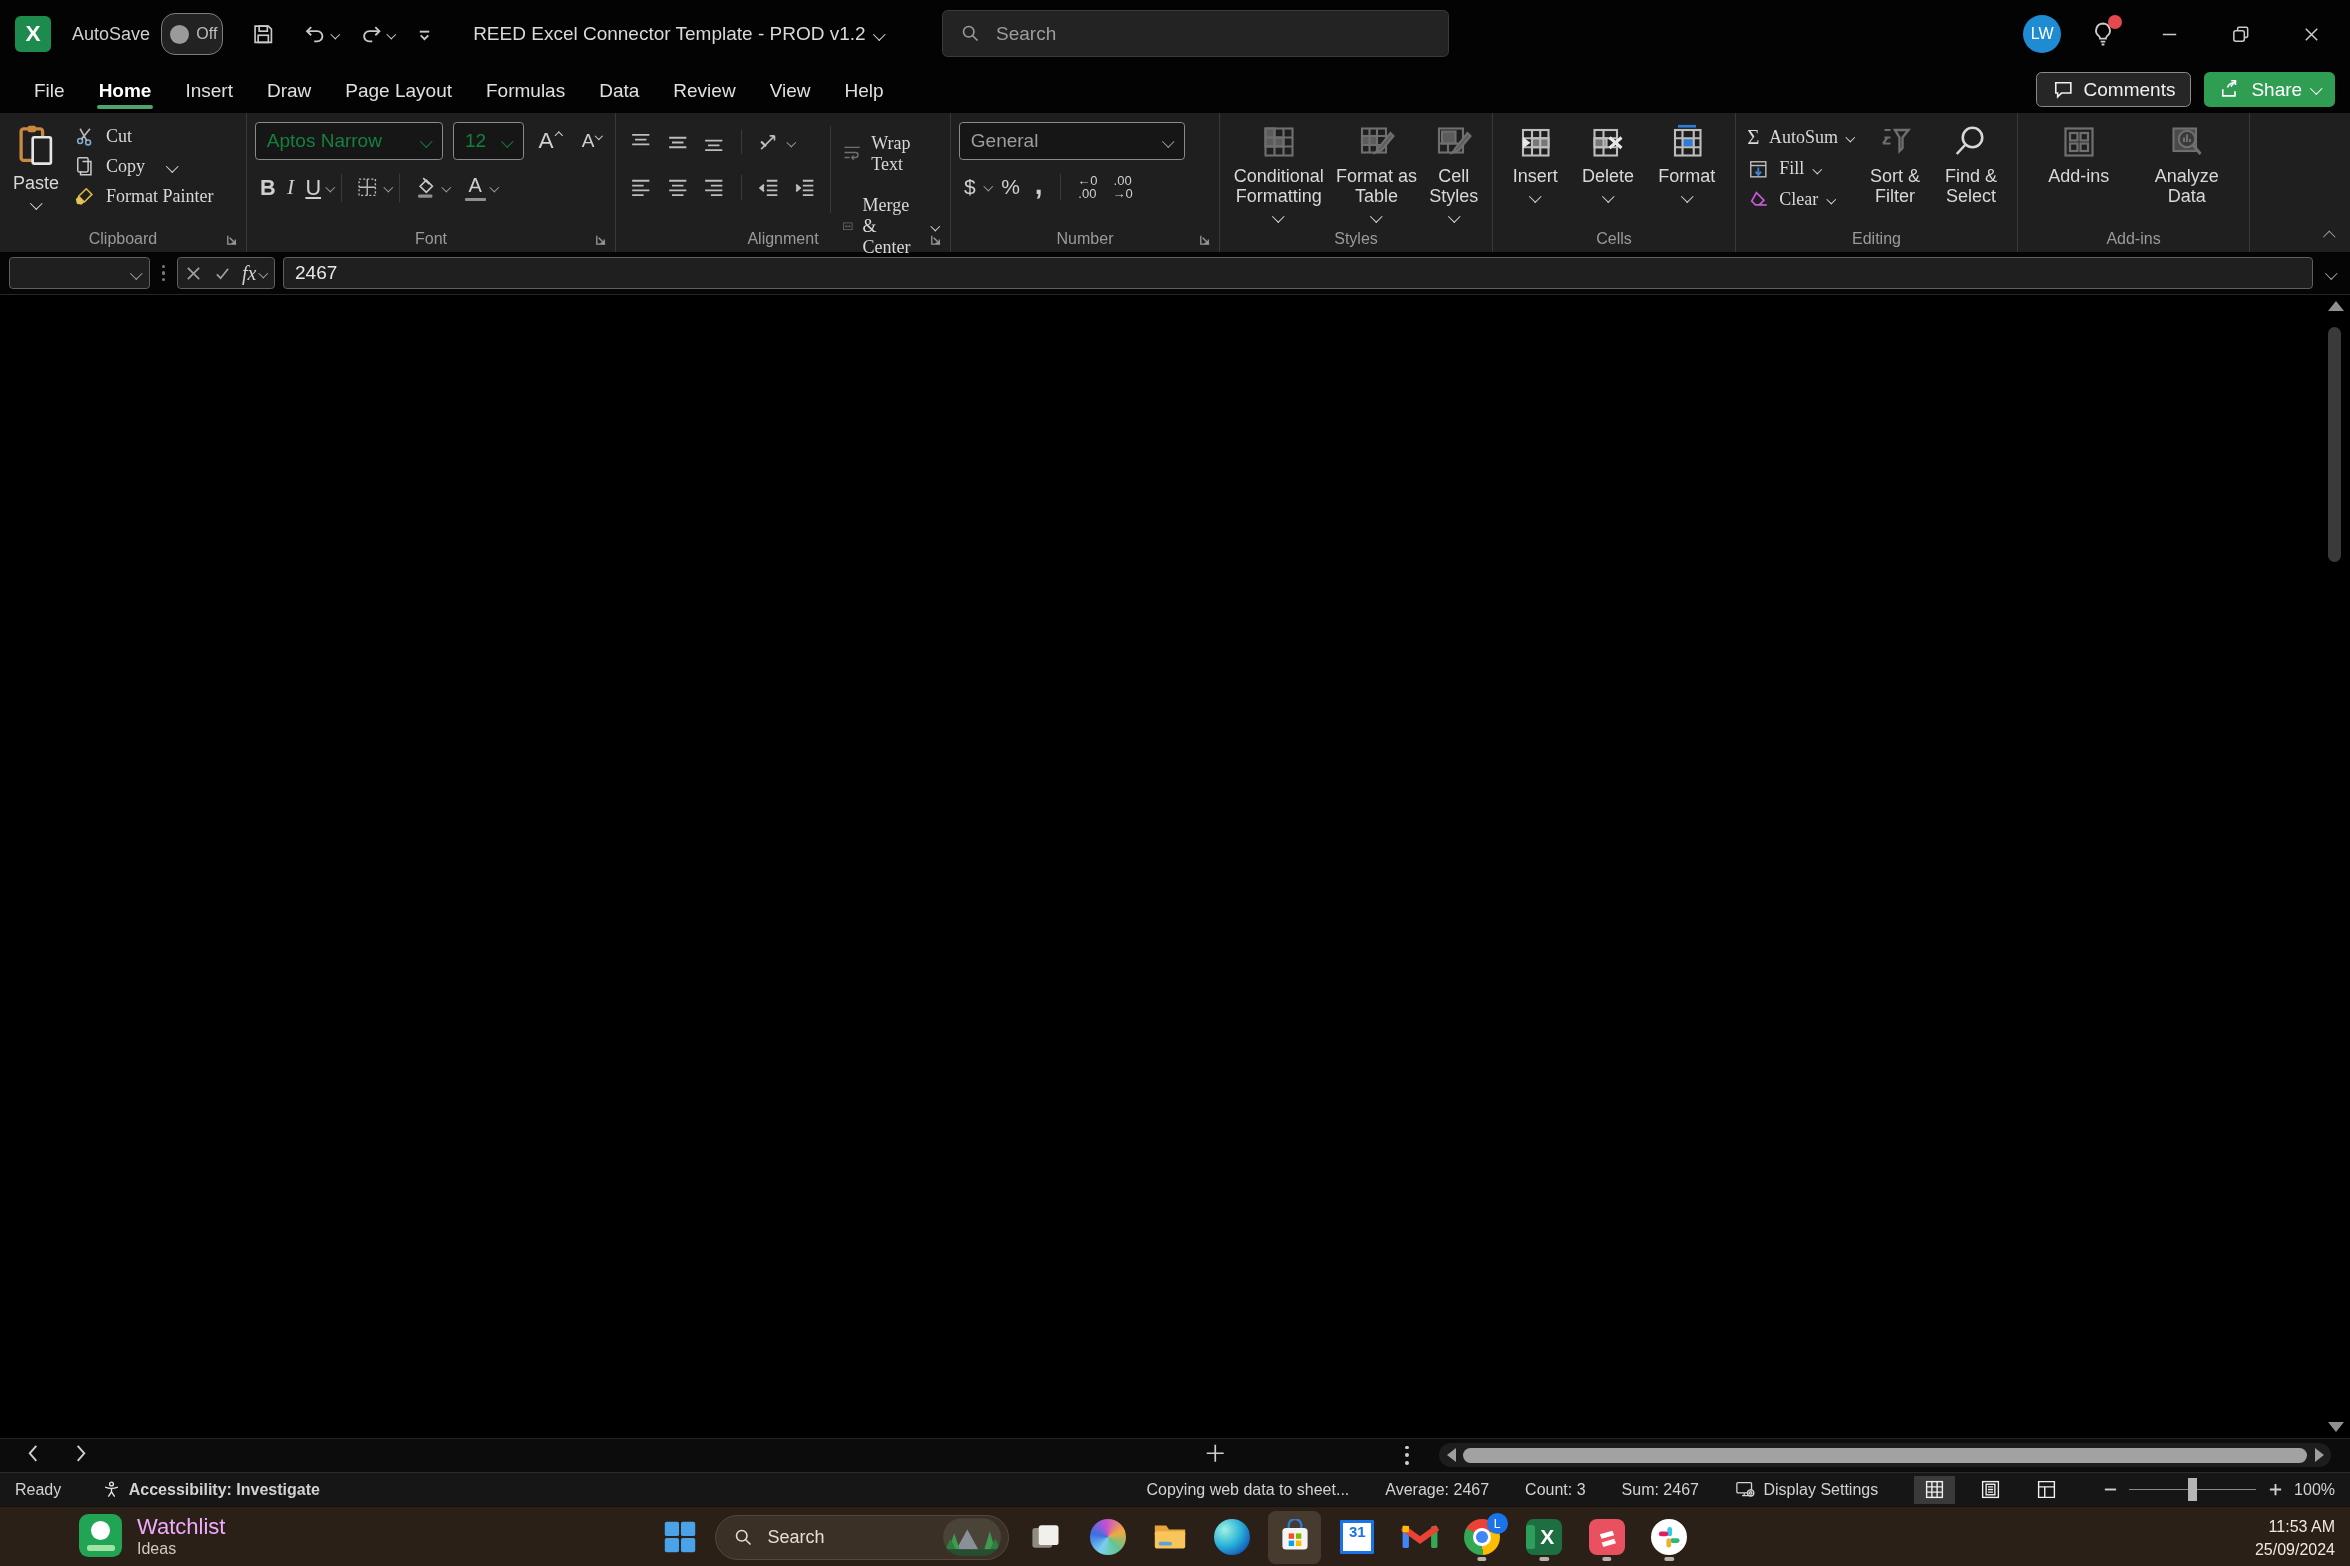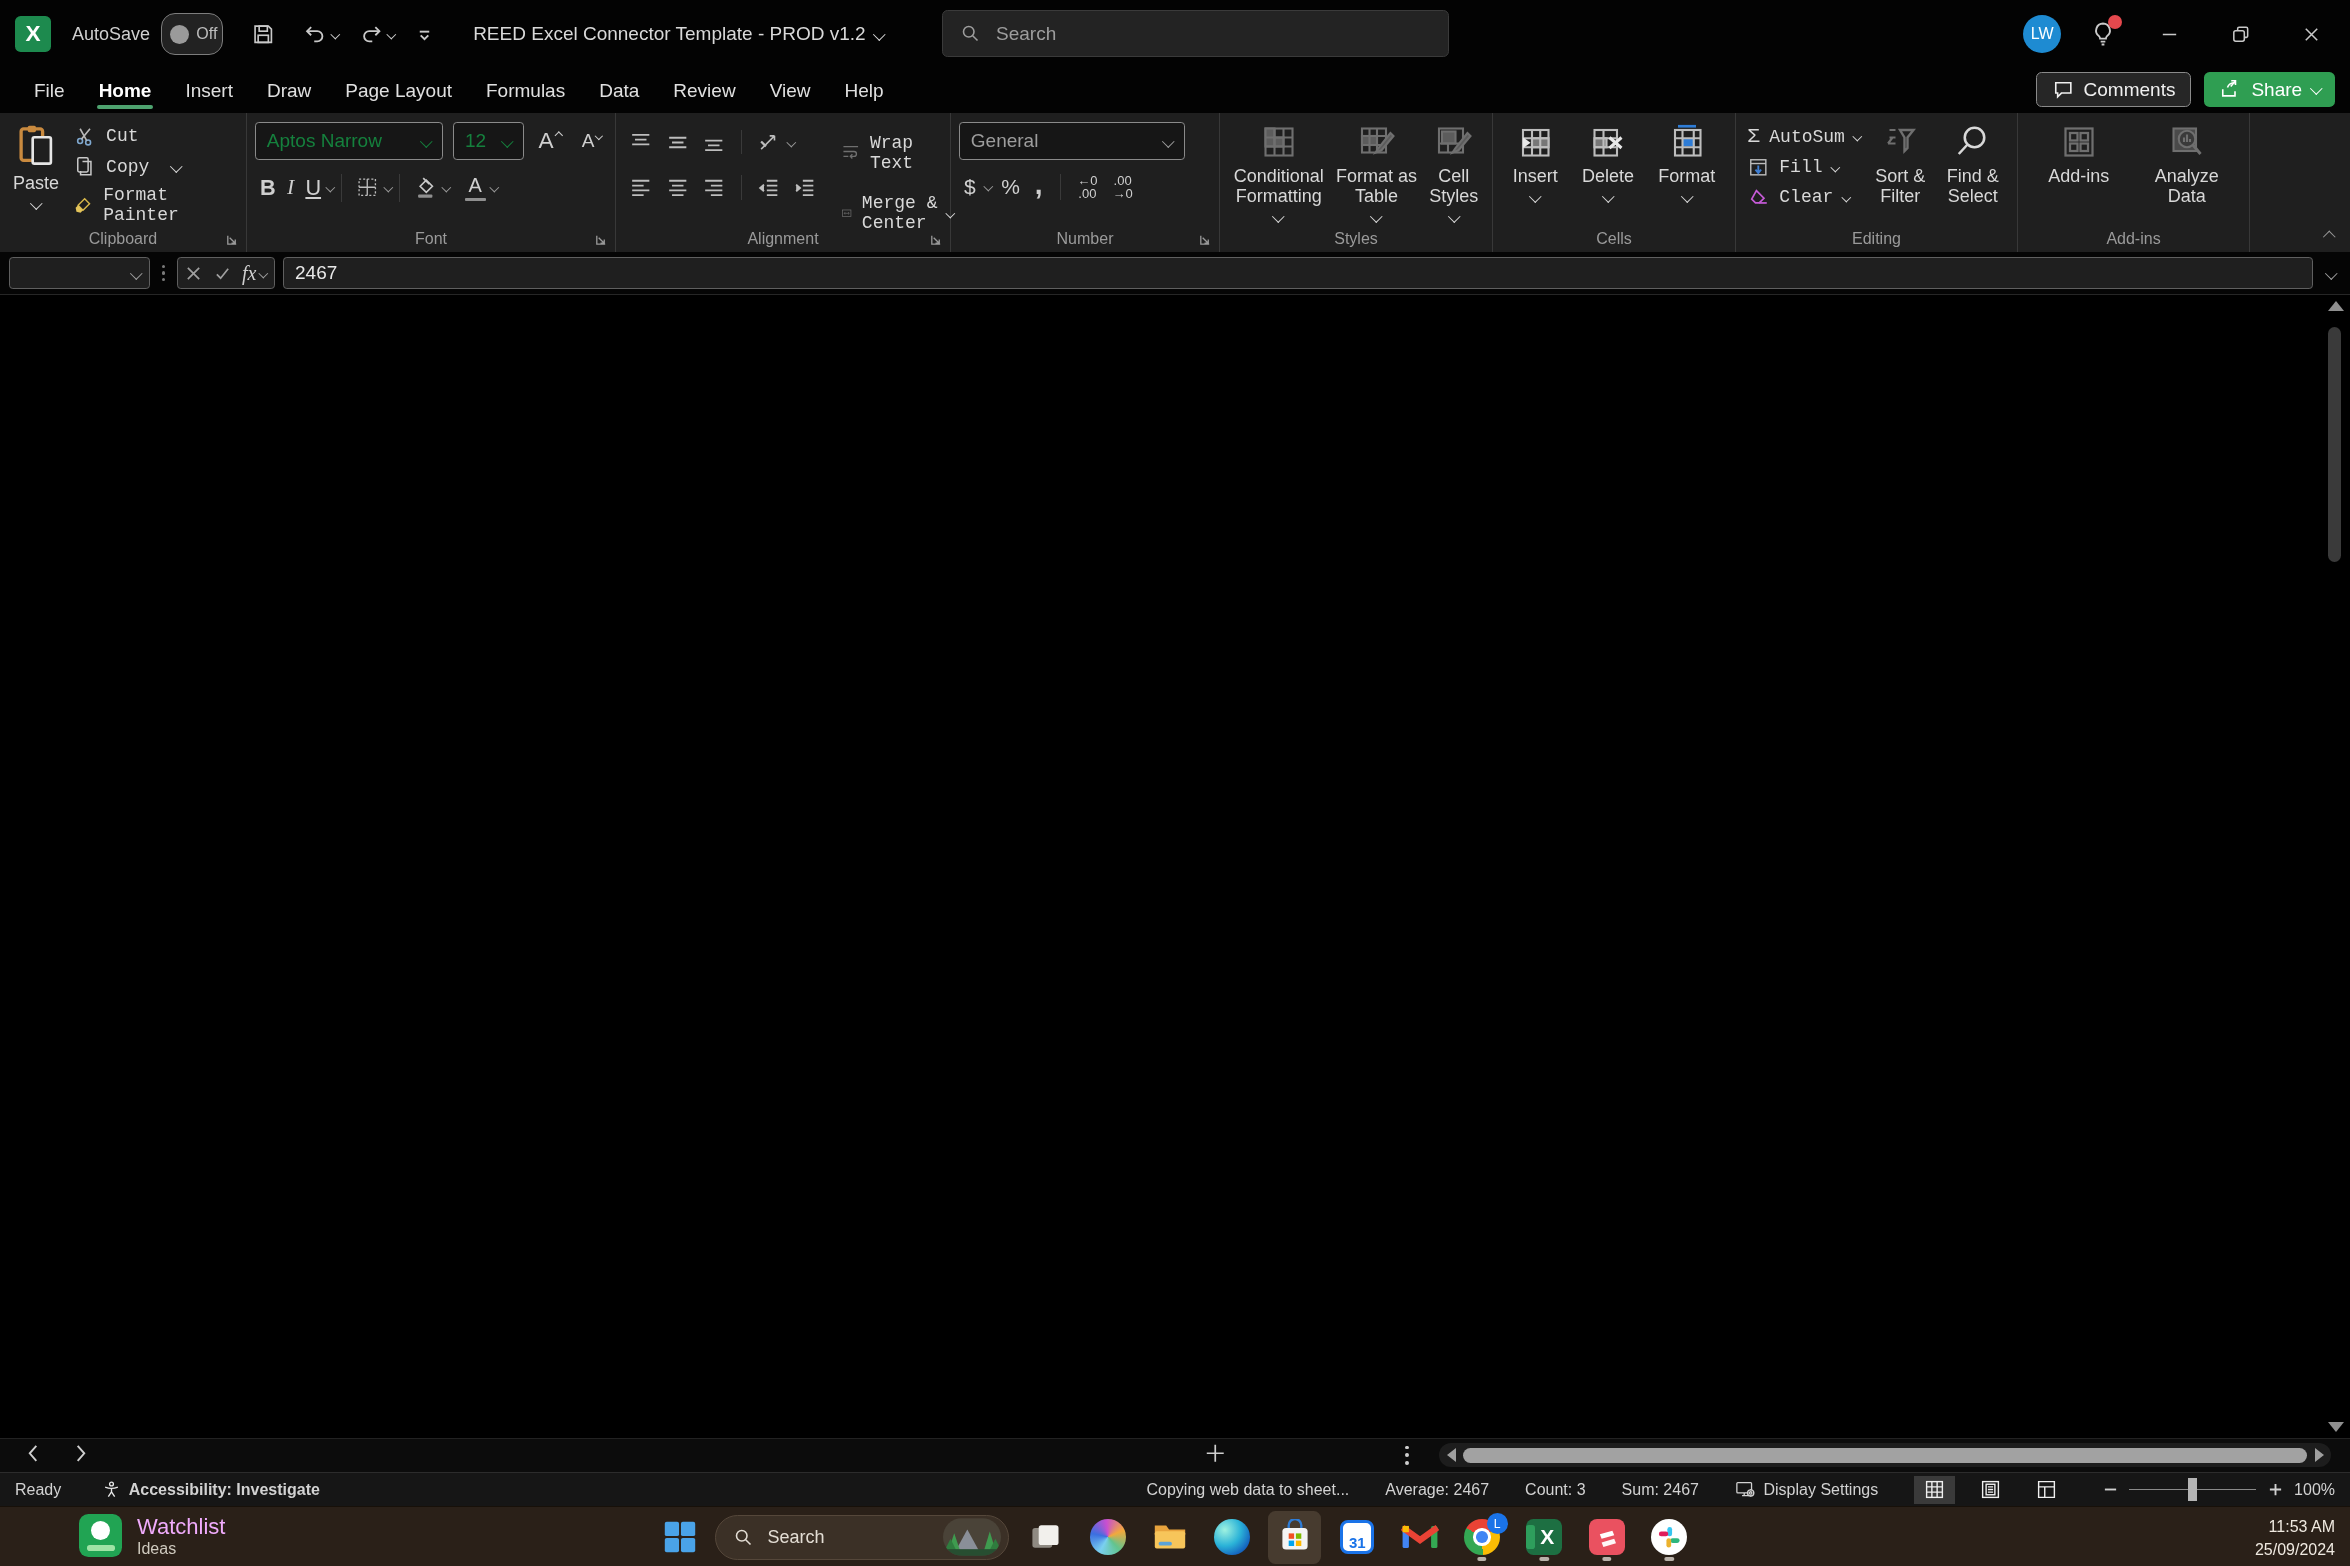--- a/index.html
+++ b/index.html
@@ -38,21 +38,21 @@
   .share-btn{display:flex;align-items:center;gap:9.4px;background:#2f9e52;border:none;border-radius:5.6px;color:#fff;font-size:19px;padding:6.6px 15px;font-family:inherit}
 
   
   .ribbon{height:139px;background:#1f1f1f;display:flex;align-items:stretch}
   .rgroup{position:relative;border-right:0.9px solid #383838;display:flex;flex-direction:column;padding:9.4px 7.5px 0}
   .rlabel{position:absolute;bottom:3.8px;left:0;right:0;text-align:center;color:#9a9a9a;font-size:16px}
   .launcher{position:absolute;bottom:4.7px;right:7.5px;color:#9a9a9a}
   .rcontent{flex:1;display:flex}
   .bigbtn{display:flex;flex-direction:column;align-items:center;justify-content:flex-start;gap:5.6px;background:none;border:none;color:#d8d8d8;font-size:18px;font-family:inherit;line-height:1.12;padding:1.9px 5.6px}
   .bigbtn .lbl{text-align:center}
-  .smallrow{display:flex;align-items:center;gap:9.4px;background:none;border:none;color:#d8d8d8;font-size:18px;font-family:Liberation Mono, monospace;padding:2.8px 3.8px;text-align:left}
+  .smallrow{display:flex;align-items:center;gap:9.4px;background:none;border:none;color:#d8d8d8;font-size:18px;font-family:Liberation Serif, serif;padding:2.8px 3.8px;text-align:left}
   .iconbtn{display:flex;align-items:center;justify-content:center;background:none;border:none;color:#cfcfcf;padding:3.8px 5.6px;font-family:inherit}
   .combo{display:flex;align-items:center;justify-content:space-between;background:#161616;border:0.9px solid #8a8a8a;border-radius:3.8px;height:38px;padding:0 11.3px;color:#15803d;font-size:19px}
   .divline{width:0.9px;background:#3a3a3a;margin:3.8px 7.5px}
   .glyph{font-size:21px;color:#cfcfcf}
   .dec-ic{display:flex;flex-direction:column;align-items:center;line-height:1;font-size:13px;color:#cfcfcf}
 
   
   .fbar{height:43px;background:#050505;display:flex;align-items:center;padding:4.7px 9.4px;gap:7.5px;border-bottom:0.9px solid #262626}
   .namebox{width:141px;height:32px;background:#1f1f1f;border:0.9px solid #5f5f5f;border-radius:3.8px;display:flex;align-items:center;justify-content:flex-end;padding:0 9.4px;color:#d8d8d8}
   .grip{display:flex;flex-direction:column;gap:2.8px;padding:0 3.8px}
@@ -824,21 +824,21 @@
       <svg width="36" height="36" viewBox="0 0 40 40">
         <path d="M13 10 v-3 a7 7 0 0 1 14 0 v3" fill="none" stroke="#2e7cd6" stroke-width="2.6"></path>
         <rect x="6" y="10" width="28" height="24" rx="4" fill="#f4f4f4"></rect>
         <rect x="13" y="16" width="6" height="6" fill="#f25022"></rect>
           <rect x="21" y="16" width="6" height="6" fill="#7fba00"></rect>
           <rect x="13" y="24" width="6" height="6" fill="#00a4ef"></rect>
           <rect x="21" y="24" width="6" height="6" fill="#ffb900"></rect>
       </svg>
     </button>
     <button class="tkbtn">
-      <span style="width:34px;height:34px;border-radius:8px;background:#fff;border:3.8px solid #1a73e8;display:flex;align-items:flex-end;justify-content:center;color:#1a73e8;font-size:15px;font-weight:bold">
+      <span style="width:34px;height:34px;border-radius:1px;background:#fff;border:3.8px solid #1a73e8;display:flex;align-items:flex-start;justify-content:center;color:#1a73e8;font-size:15px;font-weight:bold">
         <span>31</span>
       </span>
     </button>
     <button class="tkbtn">
       <svg width="38" height="32" viewBox="0 0 24 20">
         <rect x="1" y="3" width="4" height="14" rx="1" fill="#4285f4"></rect>
         <rect x="19" y="3" width="4" height="14" rx="1" fill="#34a853"></rect>
         <path d="M1 4 L12 12 L23 4" fill="none" stroke="#ea4335" stroke-width="4"></path>
         <rect x="1" y="3" width="4" height="4" fill="#fbbc04"></rect>
       </svg>

